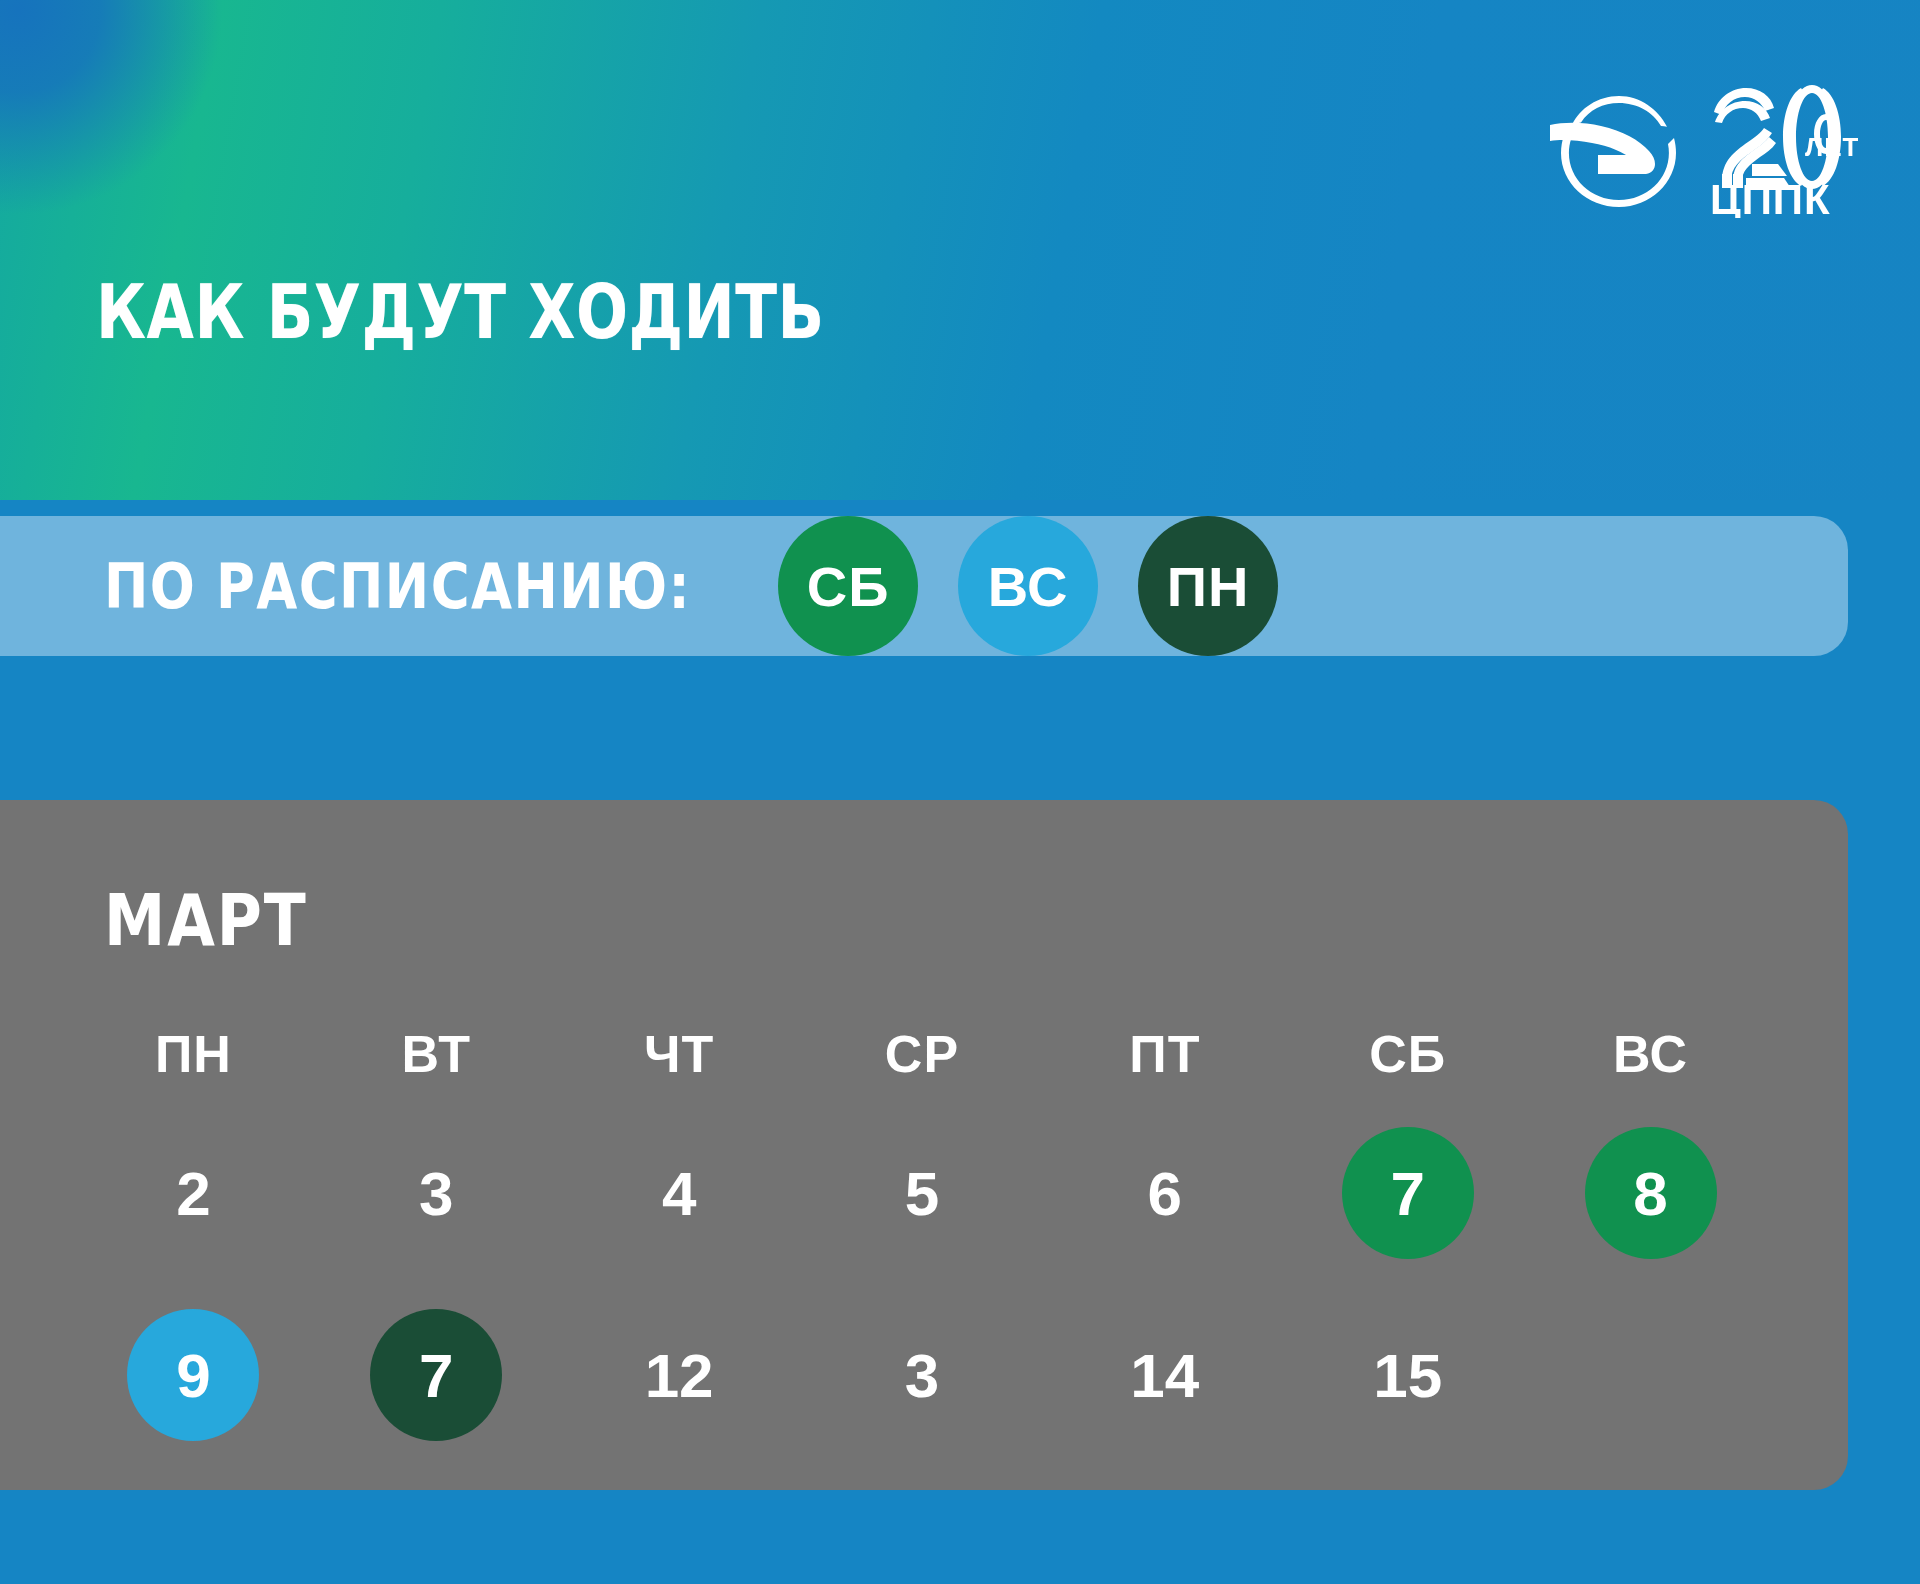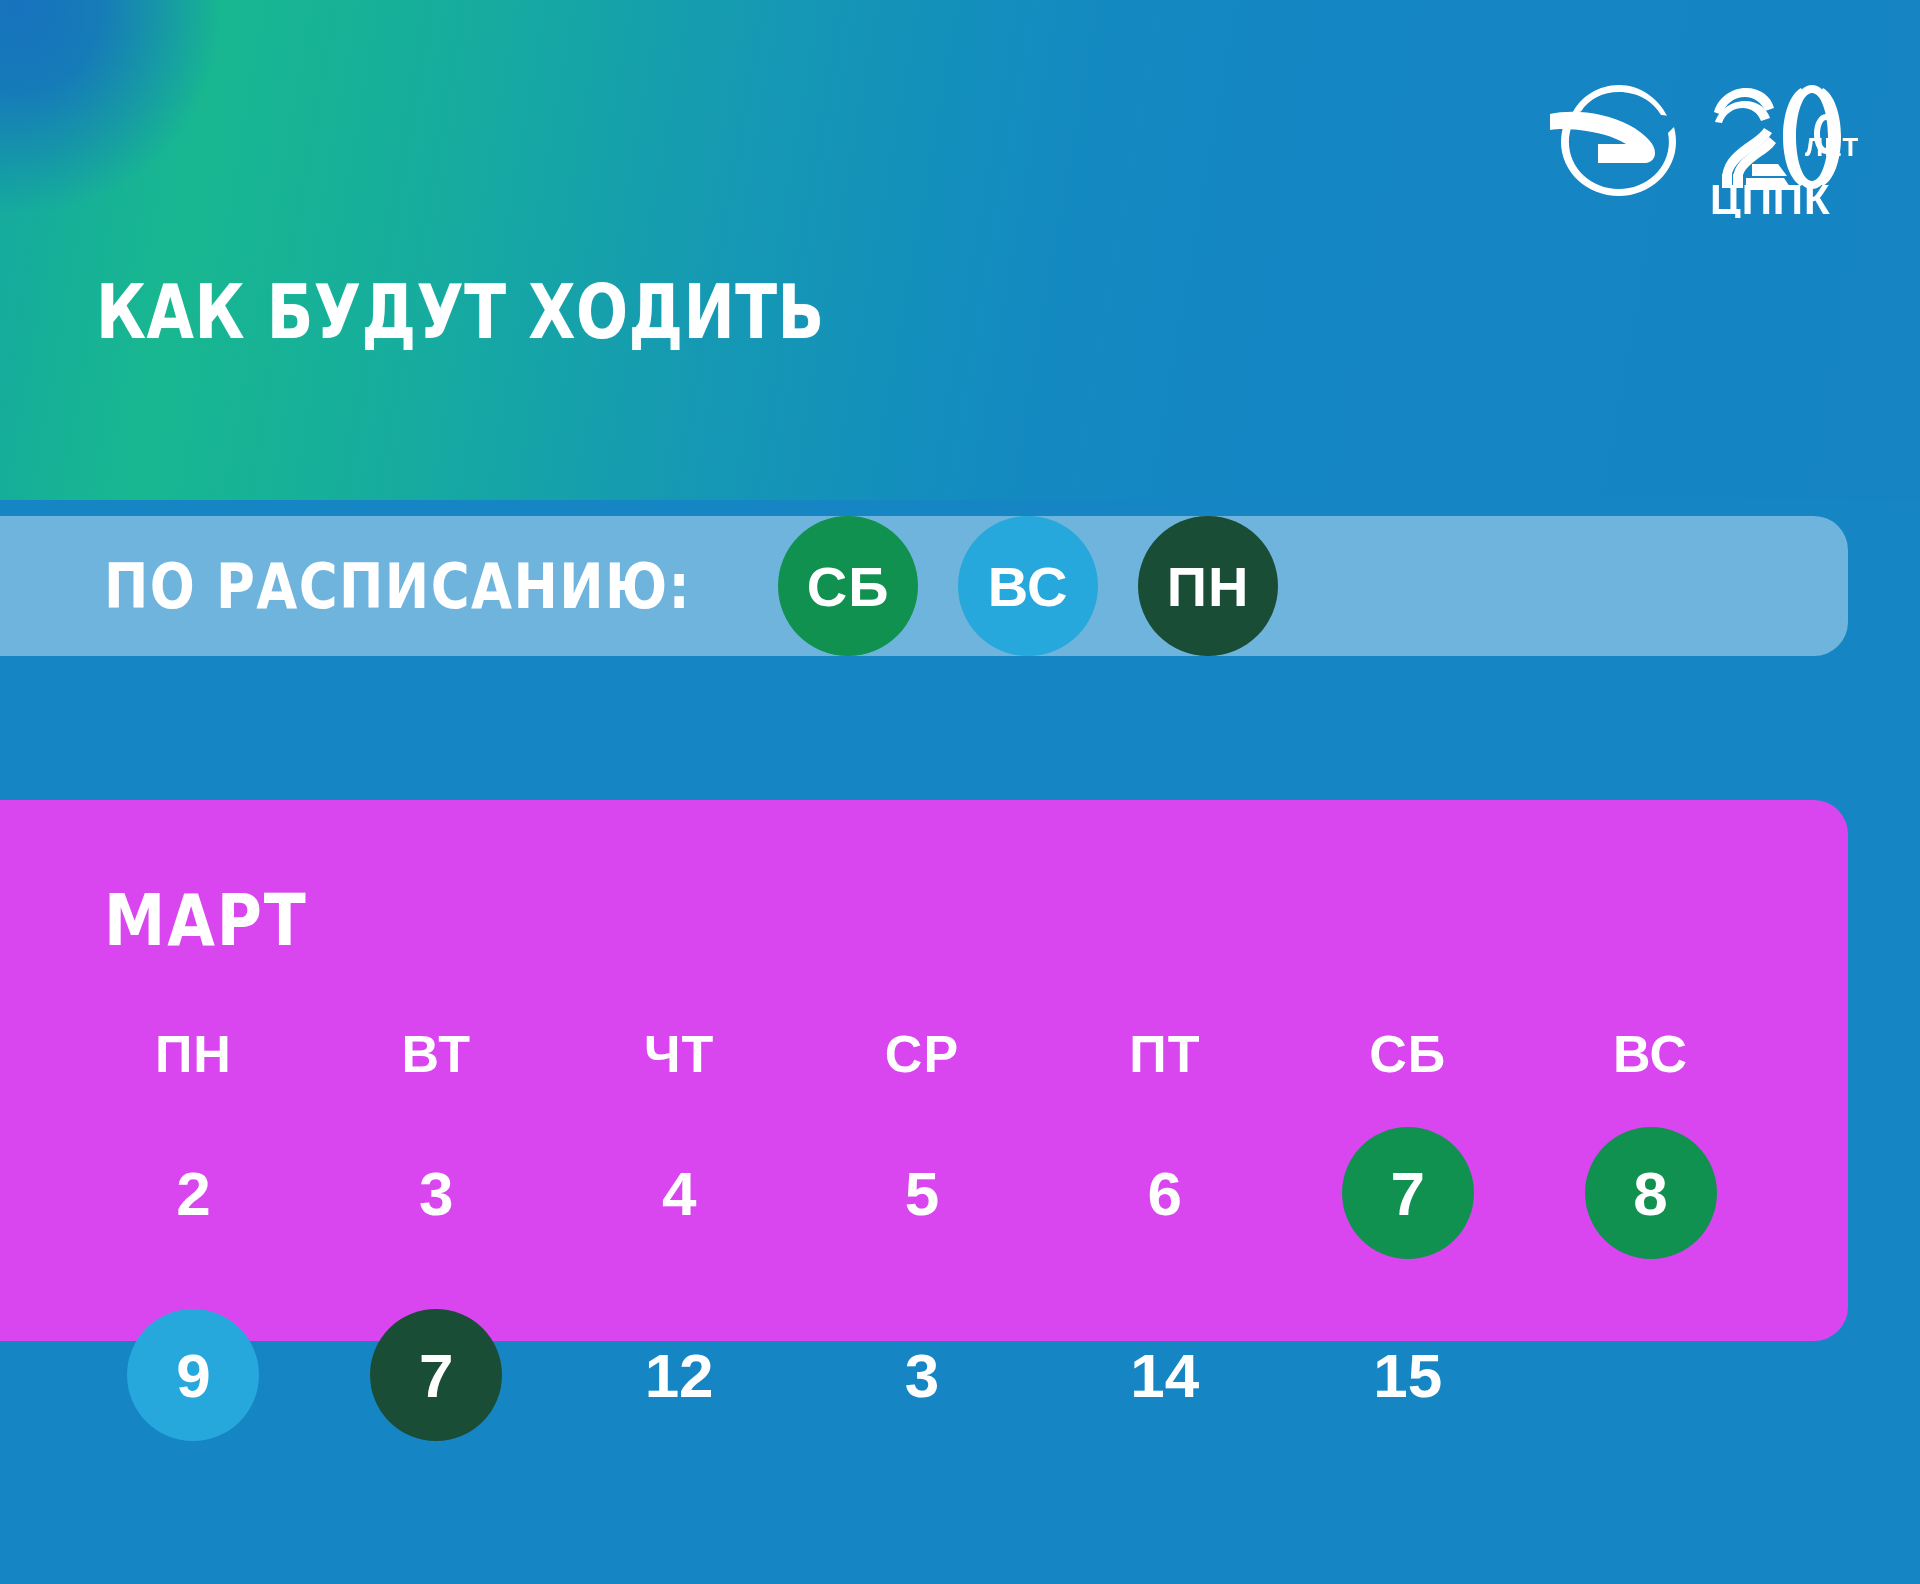--- a/index.html
+++ b/index.html
@@ -30,21 +30,21 @@
     transform:scaleX(0.92);
     transform-origin:left top;
     text-shadow:0 0 1px rgba(255,255,255,0.35);
     white-space:pre;
   }
   .header-title .tline{ display:block; }
 
   
   .logo-wrap{
     position:absolute; right:62px; top:78px;
-    display:flex; align-items:flex-start; gap:14px;
+    display:flex; align-items:center; gap:14px;
   }
   .logo-emblem{ width:150px; height:118px; }
   .logo-20{ width:150px; height:140px; position:relative; }
   .logo-20 svg{ display:block; }
 
   
   .schedule-panel{
     position:absolute; left:0; top:516px; width:1848px; height:140px;
     background:#6fb4dd;
     border-radius:0 34px 34px 0;
@@ -65,22 +65,22 @@
   .sc-circle{
     width:140px; height:140px; border-radius:50%;
     display:flex; align-items:center; justify-content:center;
     color:#ffffff;
     font-weight:700; font-size:56px; letter-spacing:1px;
     font-family:"Liberation Sans", sans-serif;
   }
 
   
   .calendar-panel{
-    position:absolute; left:0; top:800px; width:1848px; height:541px;
-    background:#d946ef;
+    position:absolute; left:0; top:800px; width:1848px; height:690px;
+    background:#737373;
     border-radius:0 34px 34px 0;
   }
   .cal-month{
     position:absolute; left:104px; top:78px;
     color:#ffffff;
     font-family:"Liberation Sans Narrow","DejaVu Sans Condensed","Liberation Sans", sans-serif;
     font-weight:700; font-size:72px; letter-spacing:2px;
     transform:scaleX(0.95); transform-origin:left center;
   }
   .cal-grid{

